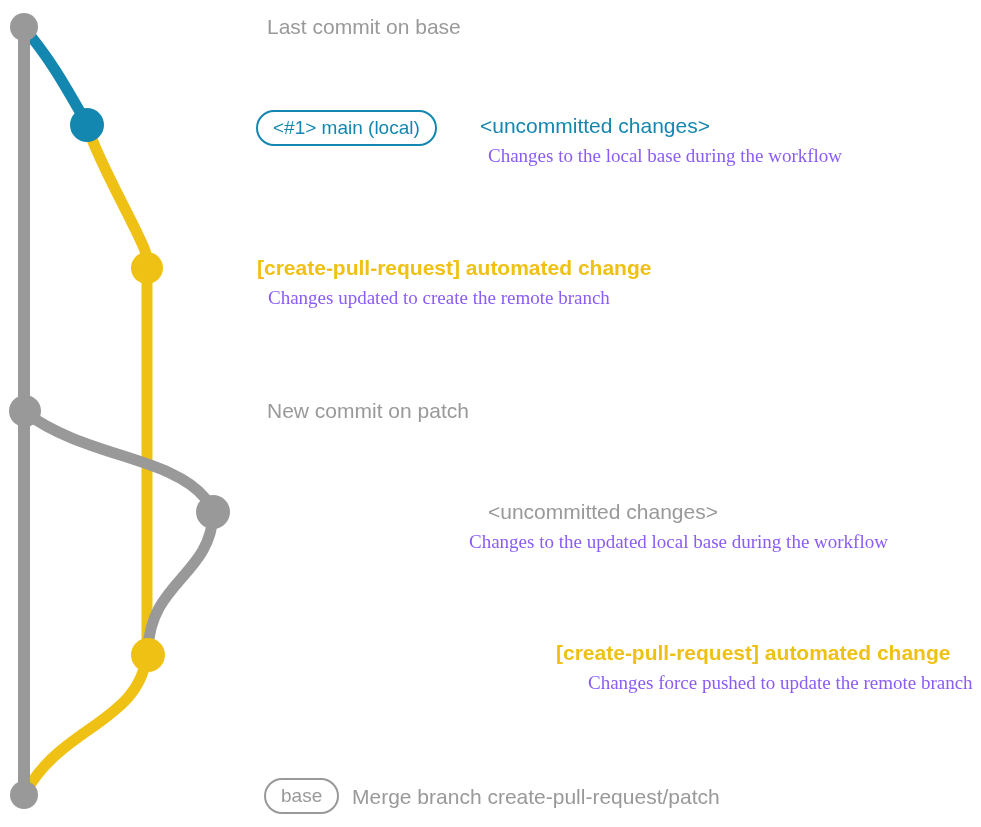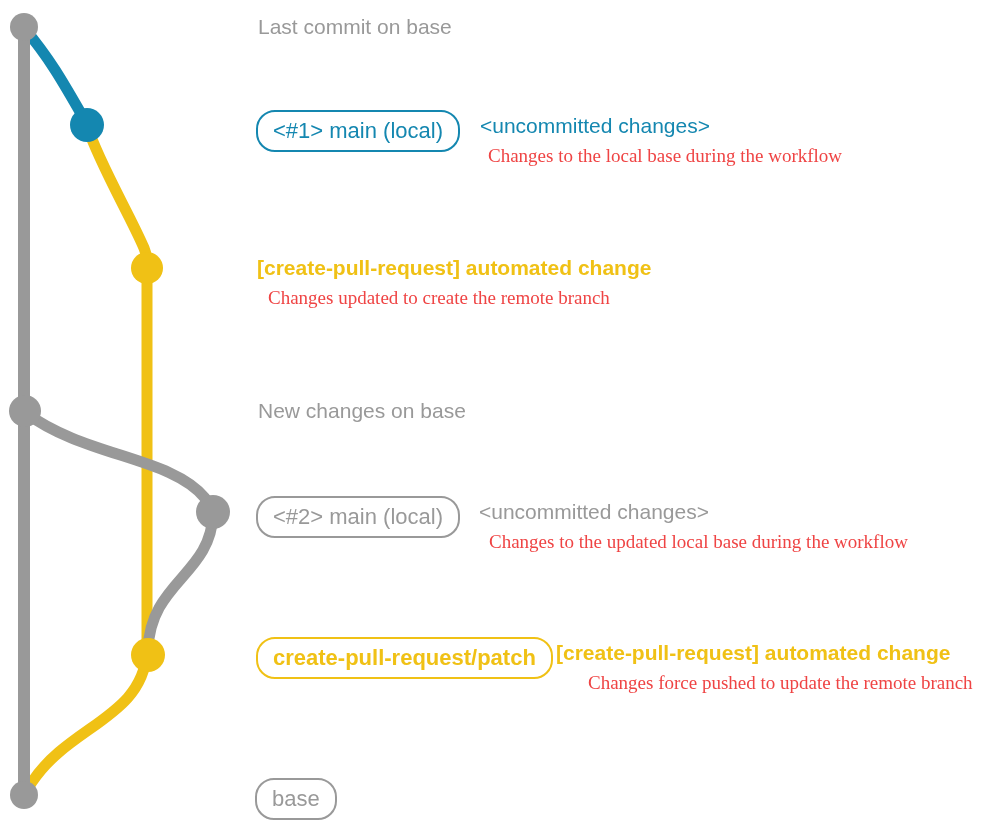--- a/index.html
+++ b/index.html
@@ -7,27 +7,27 @@
   .stage{position:relative;width:981px;height:827px;overflow:hidden;background:#fff;}
   svg.graph{position:absolute;left:0;top:0;}
   svg.graph path{fill:none;stroke-linecap:round;}
   .s-base{stroke:var(--base);}
   .s-local{stroke:var(--local);}
   .s-remote{stroke:var(--remote);}
   .f-base{fill:var(--base);}
   .f-local{fill:var(--local);}
   .f-remote{fill:var(--remote);}
   .lbl{position:absolute;font-size:21px;line-height:24px;white-space:nowrap;}
-  .gray{color:var(--base);}
+  .gray{color:var(--base);margin-left:9px;}
   .blue{color:var(--local);}
   .yellow{color:var(--remote);font-weight:bold;}
-  .note{position:absolute;font-family:"Liberation Serif", serif;font-size:19px;line-height:22px;color:#ef4444;white-space:nowrap;}
+  .note{position:absolute;font-family:"Liberation Serif", serif;font-size:19px;line-height:22px;color:#8b5cf6;white-space:nowrap;}
   .pill{position:absolute;display:inline-flex;align-items:center;justify-content:center;
-        height:42px;padding:0 15px;border:2px solid;border-radius:19px;
-        font-size:22px;white-space:nowrap;box-sizing:border-box;background:#fff;}
+        height:36px;padding:0 15px;border:2px solid;border-radius:19px;
+        font-size:19px;white-space:nowrap;box-sizing:border-box;background:#fff;}
   .pill.blue{border-color:var(--local);color:var(--local);}
   .pill.gray{border-color:var(--base);color:var(--base);}
   .pill.yellow{border-color:var(--remote);color:var(--remote);}
 </style>
 </head>
 <body>
 
 <div class="stage">
 
   <svg class="graph" width="981" height="827" viewBox="0 0 981 827">
@@ -57,25 +57,24 @@
 
   <div class="lbl gray" style="left:258px;top:15px">Last commit on base</div>
 
   <div class="pill blue" style="left:256px;top:110px">&lt;#1&gt; main (local)</div>
   <div class="lbl blue" style="left:480px;top:114px">&lt;uncommitted changes&gt;</div>
   <div class="note" style="left:488px;top:145px">Changes to the local base during the workflow</div>
 
   <div class="lbl yellow" style="left:257px;top:256px">[create-pull-request] automated change</div>
   <div class="note" style="left:268px;top:287px">Changes updated to create the remote branch</div>
 
-  <div class="lbl gray" style="left:258px;top:399px">New changes on base</div>
+  <div class="lbl gray" style="left:258px;top:399px">New commit on patch</div>
 
-  <div class="pill gray" style="left:256px;top:496px">&lt;#2&gt; main (local)</div>
   <div class="lbl gray" style="left:479px;top:500px">&lt;uncommitted changes&gt;</div>
-  <div class="note" style="left:489px;top:531px">Changes to the updated local base during the workflow</div>
+  <div class="note" style="left:469px;top:531px">Changes to the updated local base during the workflow</div>
 
-  <div class="pill yellow" style="left:256px;top:637px">create-pull-request/patch</div>
   <div class="lbl yellow" style="left:556px;top:641px">[create-pull-request] automated change</div>
   <div class="note" style="left:588px;top:672px">Changes force pushed to update the remote branch</div>
 
   <div class="pill gray" style="left:255px;top:778px">base</div>
+  <div class="lbl gray" style="left:343px;top:785px">Merge branch create-pull-request/patch</div>
 
 </div>
 
 </body></html>

